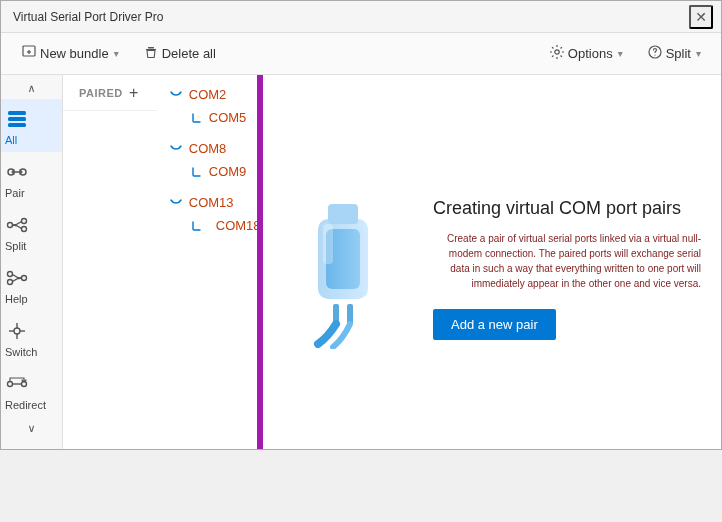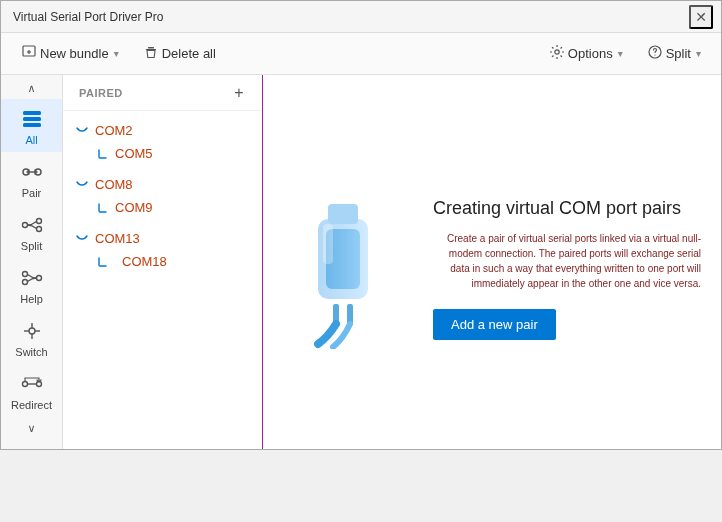--- a/index.html
+++ b/index.html
@@ -95,21 +95,21 @@
       align-items: center;
       justify-content: center;
       cursor: pointer;
       color: #555;
       font-size: 11px;
     }
     .sidebar-item {
       width: 100%;
       display: flex;
       flex-direction: column;
-      align-items: center;
+      align-items: flex-start;
       padding: 8px 4px 6px;
       cursor: pointer;
       border-radius: 0;
       color: #555;
       gap: 3px;
     }
     .sidebar-item.active {
       background: #e3efff;
       color: #0078d4;
     }
@@ -125,23 +125,23 @@
       color: #444;
     }
     .sidebar-item.active .item-label { color: #0078d4; }
     .main-panel {
       display: flex;
       flex: 1;
       overflow: hidden;
     }
     .pairs-panel {
       width: 200px;
-      border-right: 1px solid #a21caf;
-      display: flex;
-      flex-direction: column;
+      border-right: 6px solid #a21caf;
+      display: flex;
+      flex-direction: row;
       background: #fff;
     }
     .pairs-header {
       height: 36px;
       display: flex;
       align-items: center;
       justify-content: space-between;
       padding: 0 12px 0 16px;
       border-bottom: 1px solid #eee;
     }

